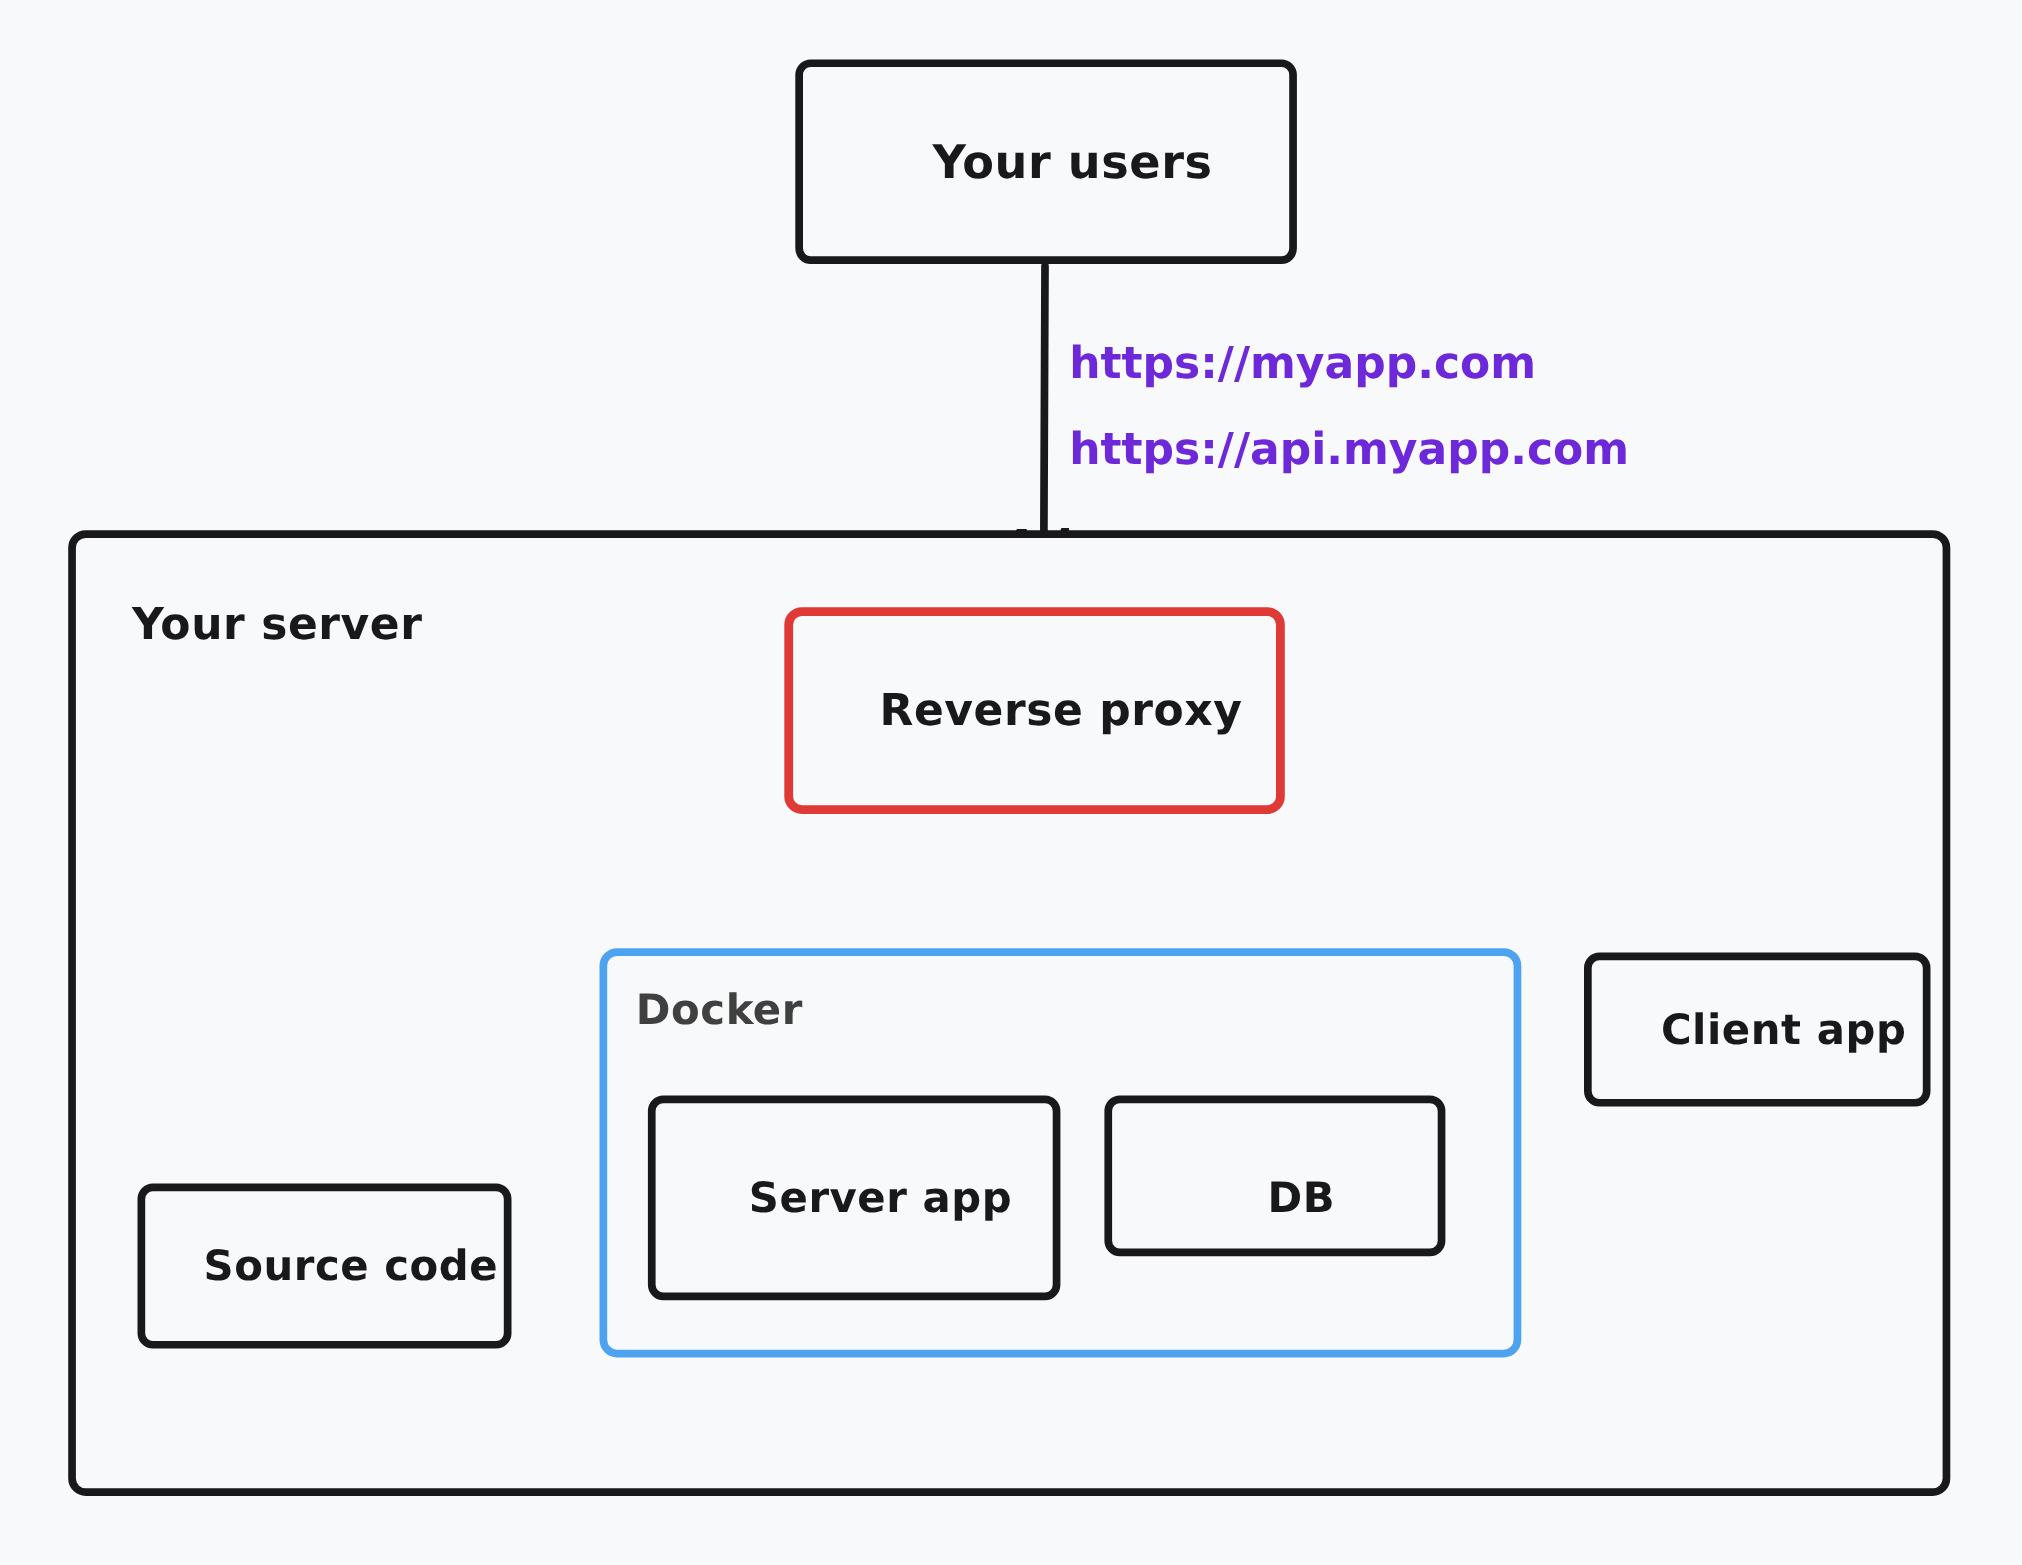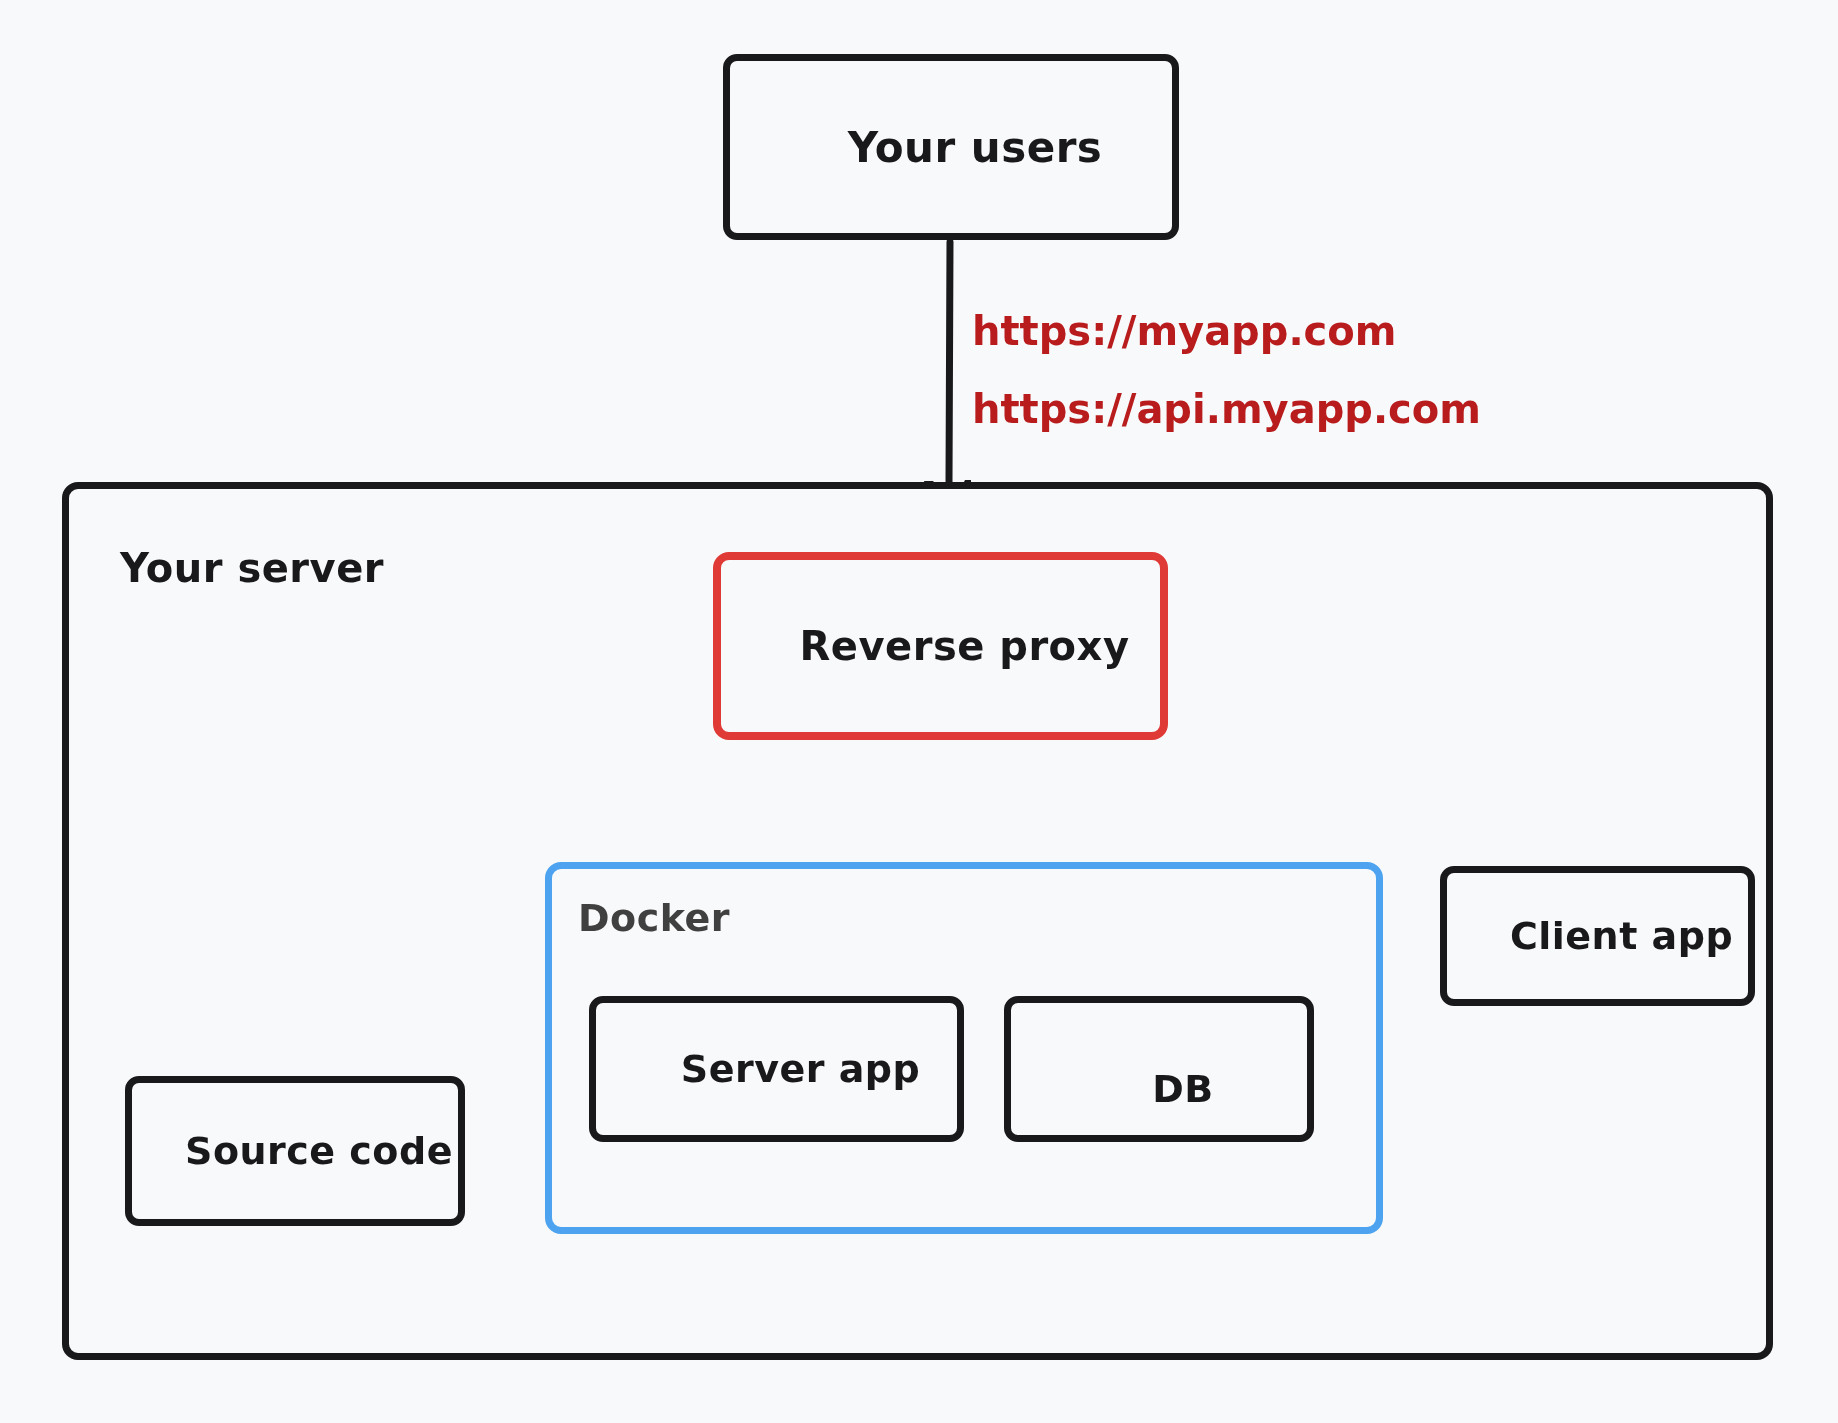--- a/index.html
+++ b/index.html
@@ -78,21 +78,21 @@
   }
   #docker-title {
     position: absolute;
     left: 578px; top: 896px;
     font-size: 38px;
     color: #404040;
     z-index: 3;
   }
 
   #box-server-app {
-    left: 589px; top: 996px; width: 375px; height: 146px;
+    left: 589px; top: 996px; width: 375px; height: 186px;
     border: 7px solid #19191b;
   }
   #box-server-app .node-label { font-size: 38px; }
 
   #box-db {
     left: 1004px; top: 996px; width: 310px; height: 146px;
     border: 7px solid #19191b;
   }
   #box-db .node-label { font-size: 38px; margin-top: 40px; }
 
@@ -106,21 +106,21 @@
     left: 125px; top: 1076px; width: 340px; height: 150px;
     border: 7px solid #19191b;
   }
   #box-source-code .node-label { font-size: 38px; }
 
   
   .edge-label {
     position: absolute;
     font-family: "DejaVu Sans", sans-serif;
     font-weight: 700;
-    color: #b91c1c;
+    color: #6d28d9;
     font-size: 40px;
     white-space: nowrap;
     z-index: 3;
   }
   #url-1 { left: 972px; top: 308px; }
   #url-2 { left: 972px; top: 386px; }
 </style>
 </head>
 <body>
 

